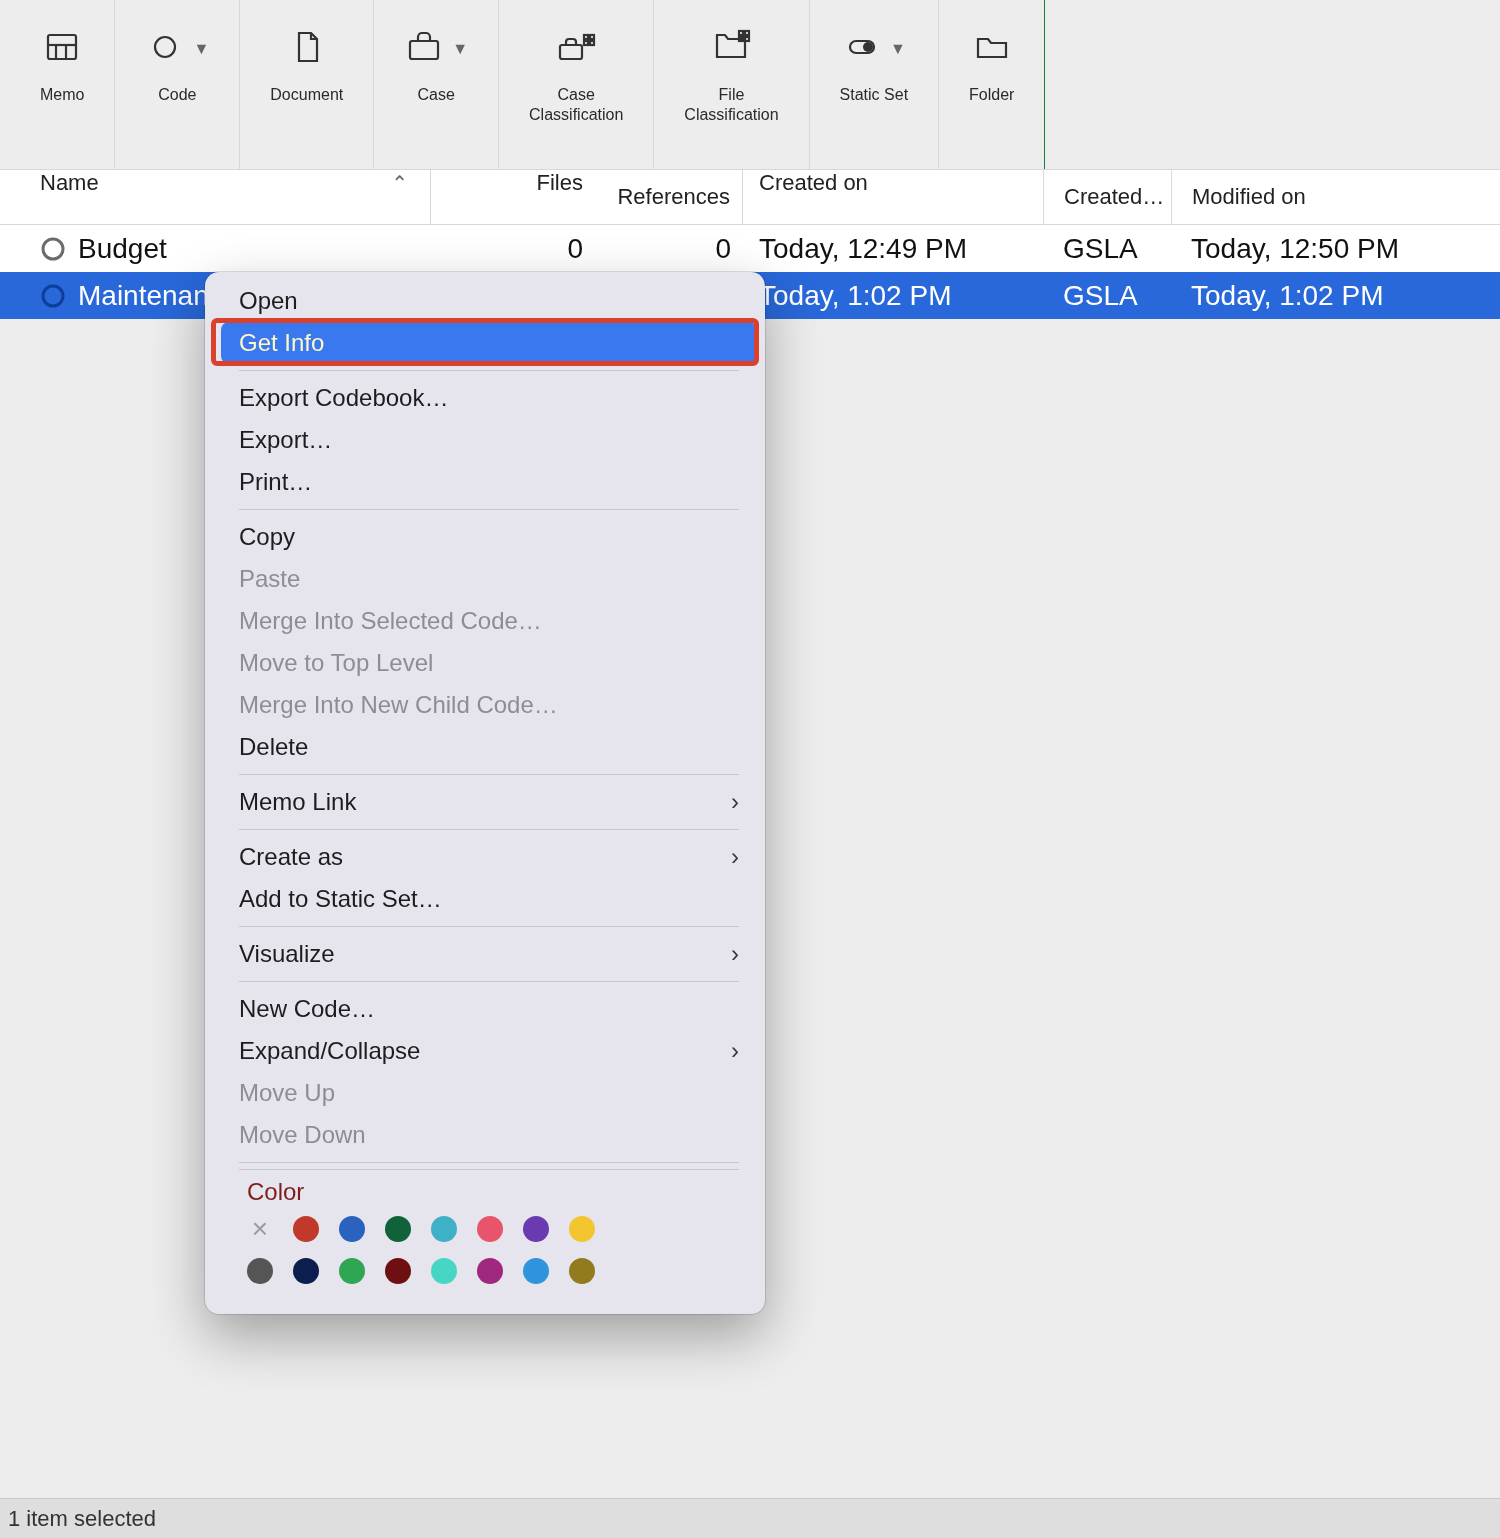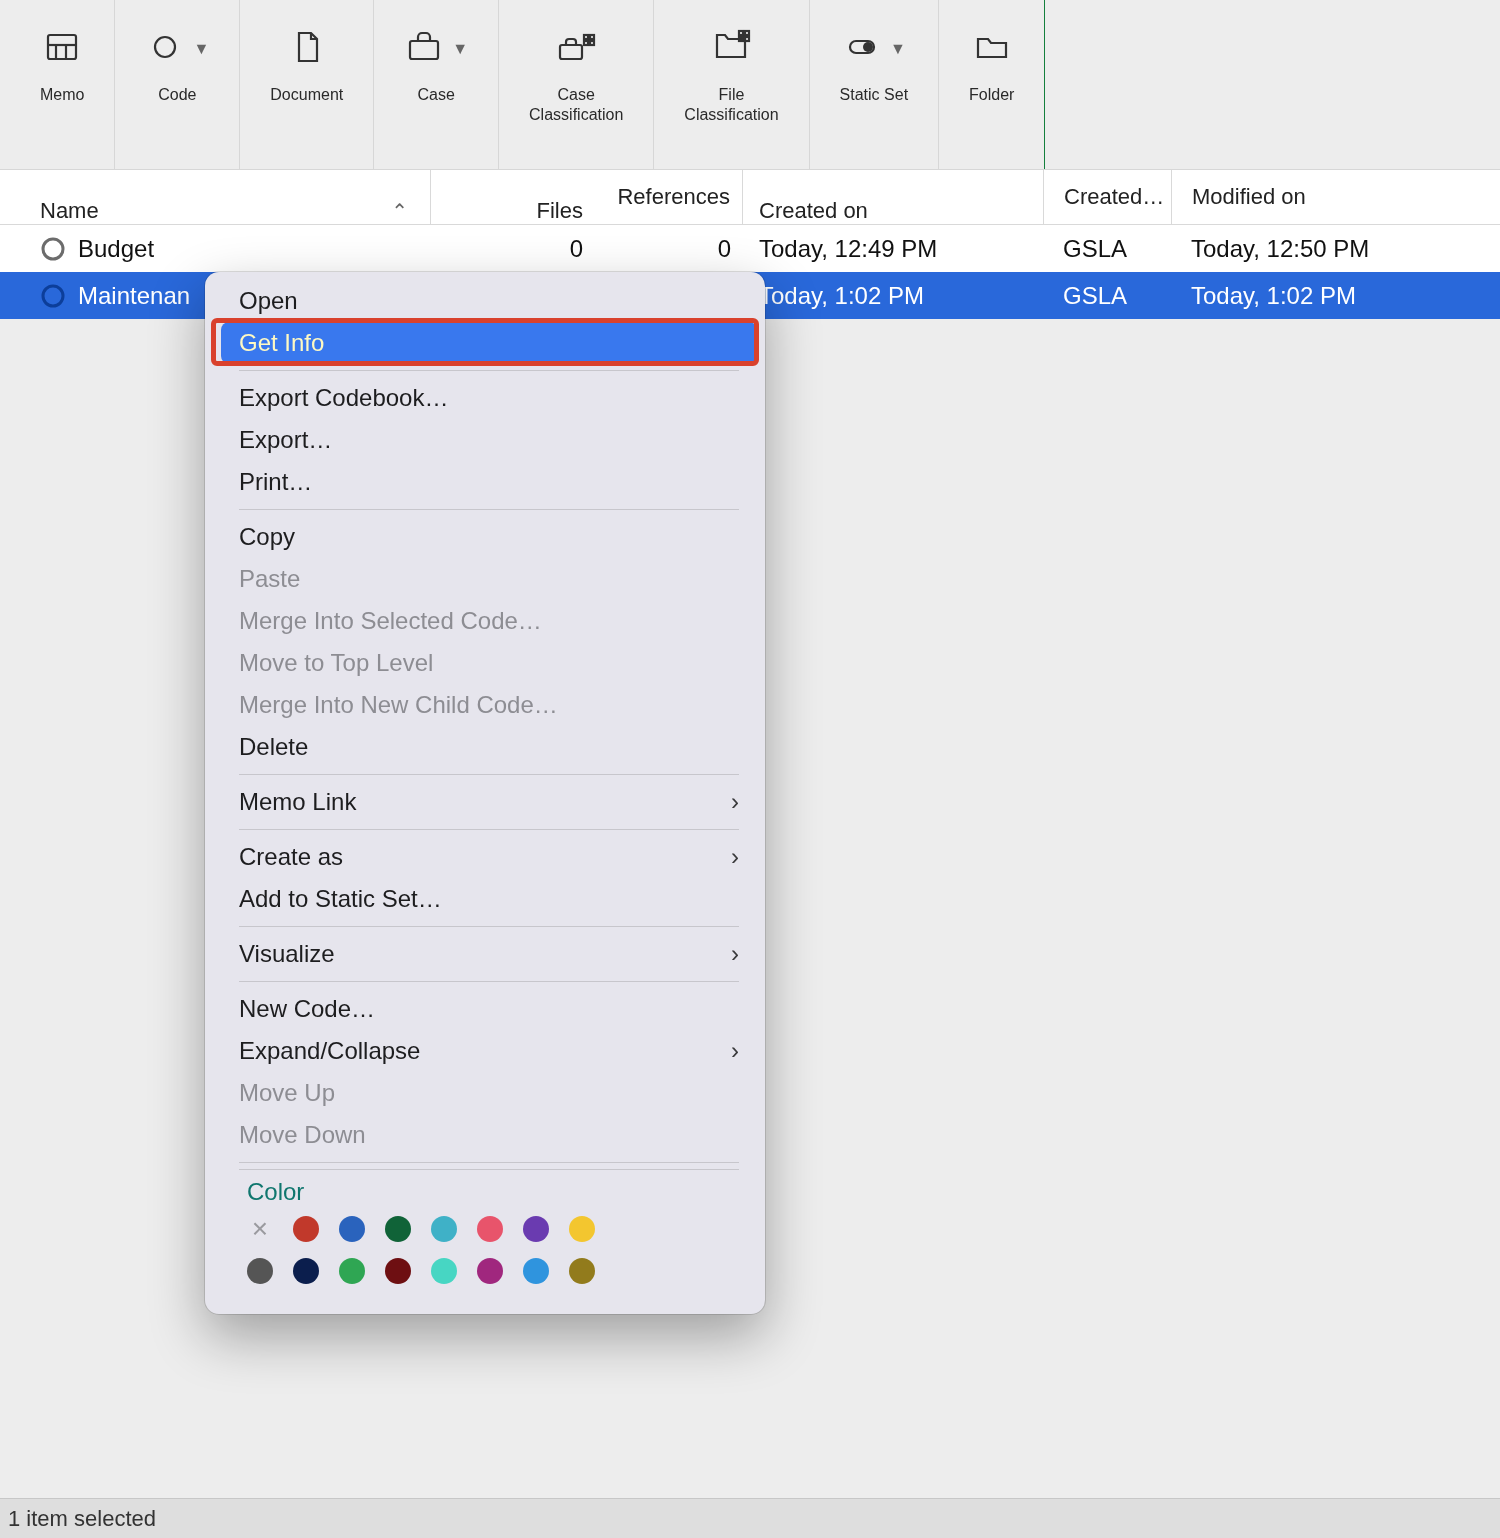--- a/index.html
+++ b/index.html
@@ -42,42 +42,42 @@
   min-height: 58px;
   display: flex;
   align-items: flex-start;
 }
 .dropdown-caret { color:#666; font-size:16px; }
 
 
 .table-wrap { background:#fff; }
 .table-header {
   display:flex;
-  align-items:flex-end;
+  align-items:flex-start;
   height: 55px;
   background:#fff;
   border-bottom:1px solid #d9d9d9;
   font-size:22px;
   color:#222;
 }
 .col { padding:0 12px; display:flex; align-items:center; }
 .col-name { width:430px; padding-left:40px; font-weight:500; position:relative;}
 .sort-caret { position:absolute; right:22px; color:#666; font-size:20px;}
 .col-spacer1 { width:75px; border-left:1px solid #d9d9d9; height:100%; }
 .col-files { width:90px; text-align:right; justify-content:flex-end; }
 .col-refs { width:148px; text-align:right; justify-content:flex-end; border-right:1px solid #d9d9d9; height:100%;}
 .col-created-on { width:300px; padding-left:16px; }
 .col-created-by { width:128px; padding-left:20px; border-left:1px solid #d9d9d9; height:100%; }
 .col-modified-on { width:300px; padding-left:20px; border-left:1px solid #d9d9d9; height:100%; }
 
 .table-row {
   display:flex;
   align-items:center;
   height:47px;
-  font-size:24px;
+  font-size:28px;
   color:#111;
 }
 .table-row .col { height:100%; border:none; }
 .table-row.selected { background:#2968da; color:#fff; }
 .row-icon { display:inline-flex; margin-right:12px; }
 .row-icon svg { width:26px; height:26px; stroke:#6c6c6c; stroke-width:3; fill:none; }
 .table-row.selected .row-icon svg { stroke:#0c3e9a; }
 
 
 .context-menu {
@@ -113,21 +113,21 @@
 .menu-sep {
   height:1px;
   background:#c7c6cc;
   margin: 6px 18px;
 }
 .submenu-arrow { color:#3a3a3c; font-size:24px; }
 
 .color-section {
   padding: 2px 18px 0 26px;
 }
-.color-title { font-size:24px; color:#0f766e; margin-bottom:10px; }
+.color-title { font-size:24px; color:#7f1d1d; margin-bottom:10px; }
 .swatch-row { display:flex; gap:20px; margin-bottom:16px; align-items:center; flex-wrap: wrap;}
 .swatch { width:26px; height:26px; border-radius:50%; }
 .swatch-none { color:#9a9a9f; font-size:28px; width:26px; text-align:center; line-height:22px; }
 
 
 .status-bar {
   position:absolute;
   bottom:0; left:0;
   width:100%;
   height:40px;

